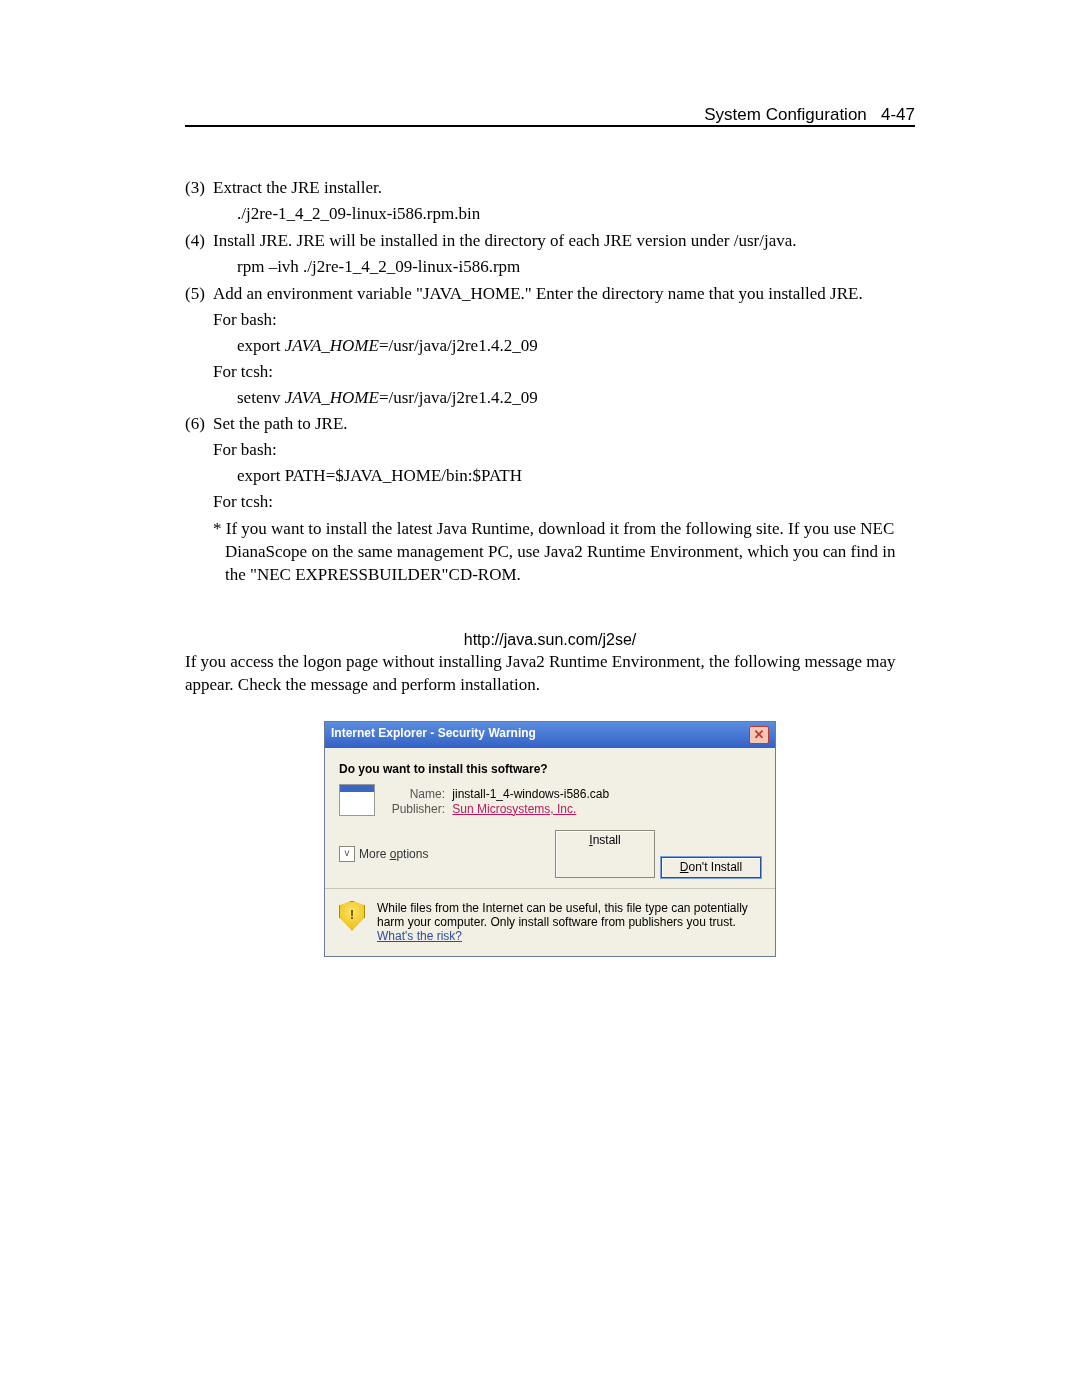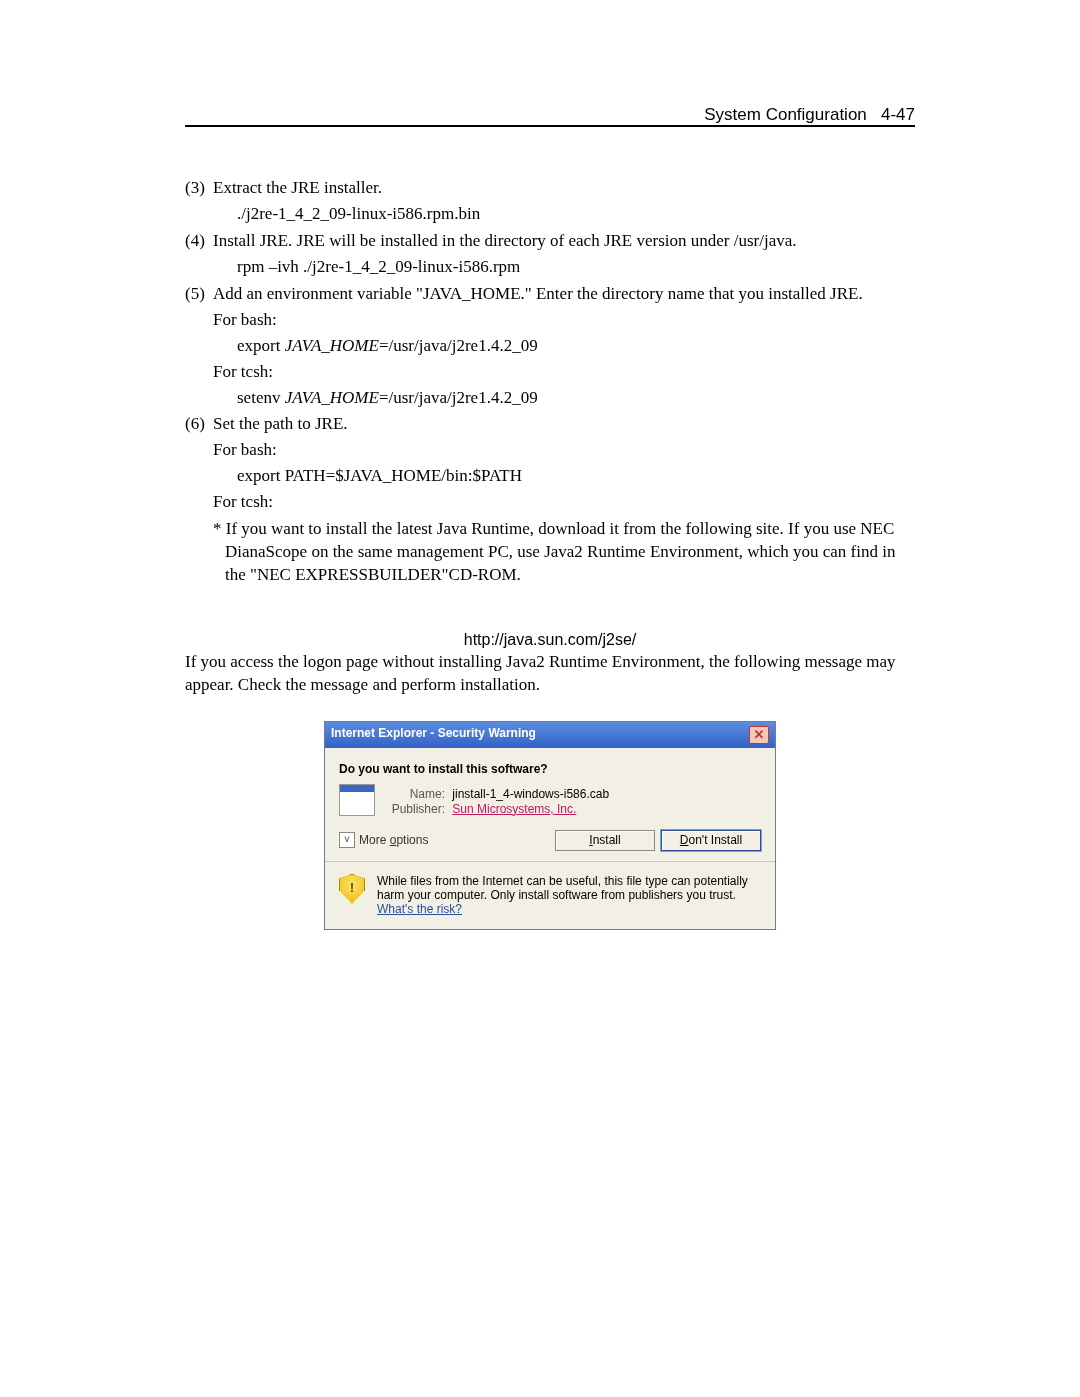--- a/index.html
+++ b/index.html
@@ -151,21 +151,21 @@
   }
   .buttons { display: flex; gap: 6px; }
   .btn {
     min-width: 82px;
     padding: 2px 8px;
     background: #f2efe4;
     border: 1px solid #8a8a7a;
     text-align: center;
     box-shadow: inset 1px 1px 0 #fff;
   }
-  .btn.default { border: 1px solid #2a4f9a; box-shadow: 0 0 0 1px #7aa0e0, inset 1px 1px 0 #fff; }
+  .btn.default { border: 1px solid #2a4f9a; box-shadow: 0 0 0 1px #7aa0e0, inset 1px 1px 0 #fff; margin-top: 27px; }
   .dlg-foot {
     background: #f2efe4;
     padding: 12px 14px;
     display: flex;
     align-items: flex-start;
     gap: 12px;
   }
   .shield {
     width: 24px; height: 28px;
     background: radial-gradient(circle at 50% 35%, #ffe36b, #e6b800);

